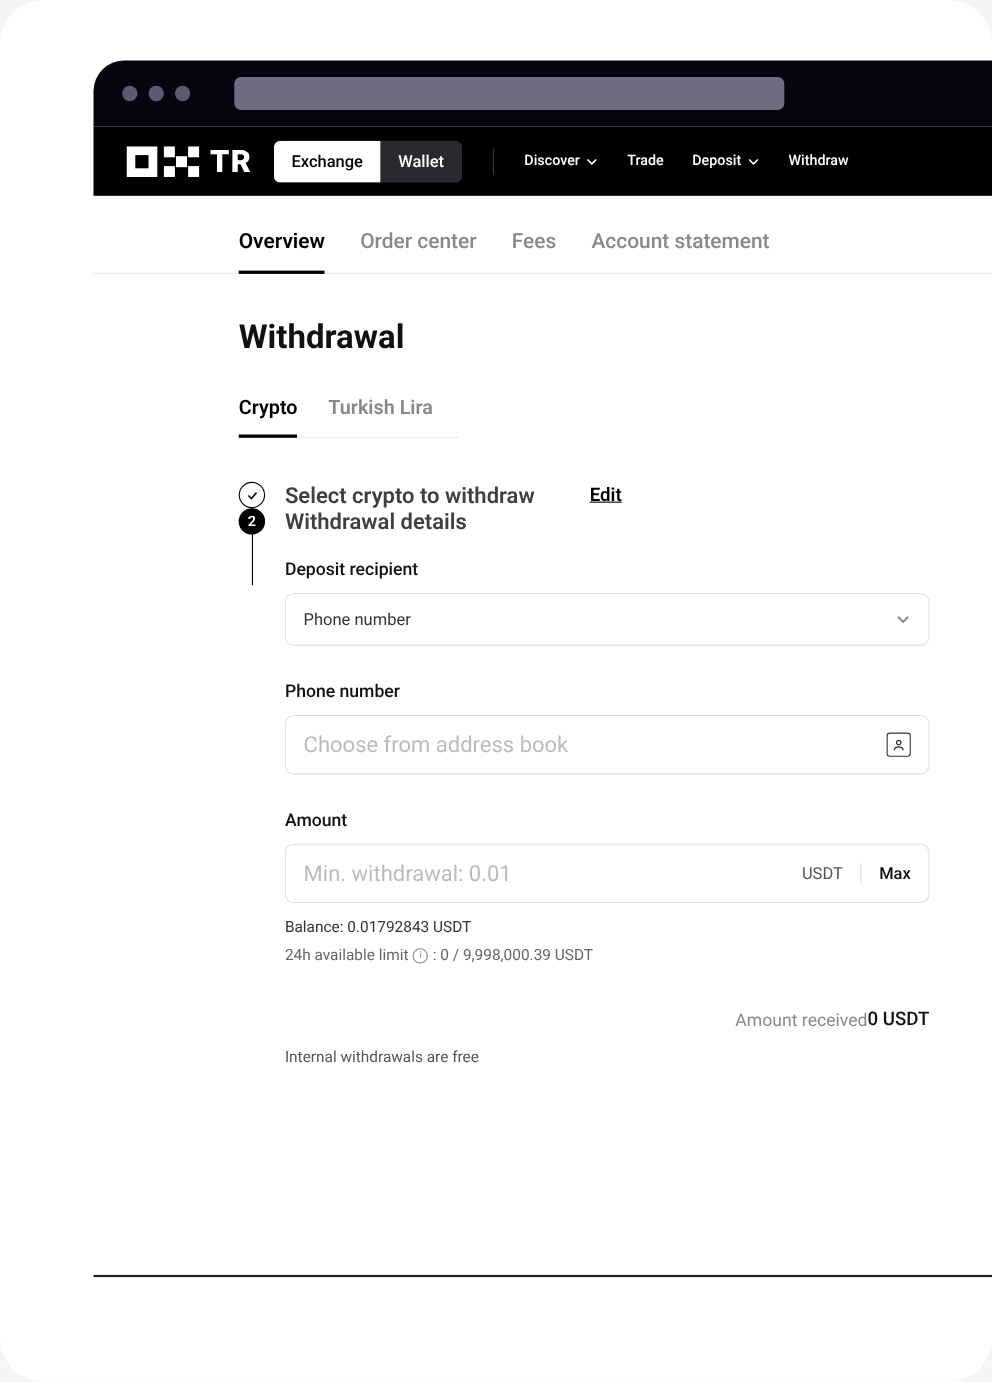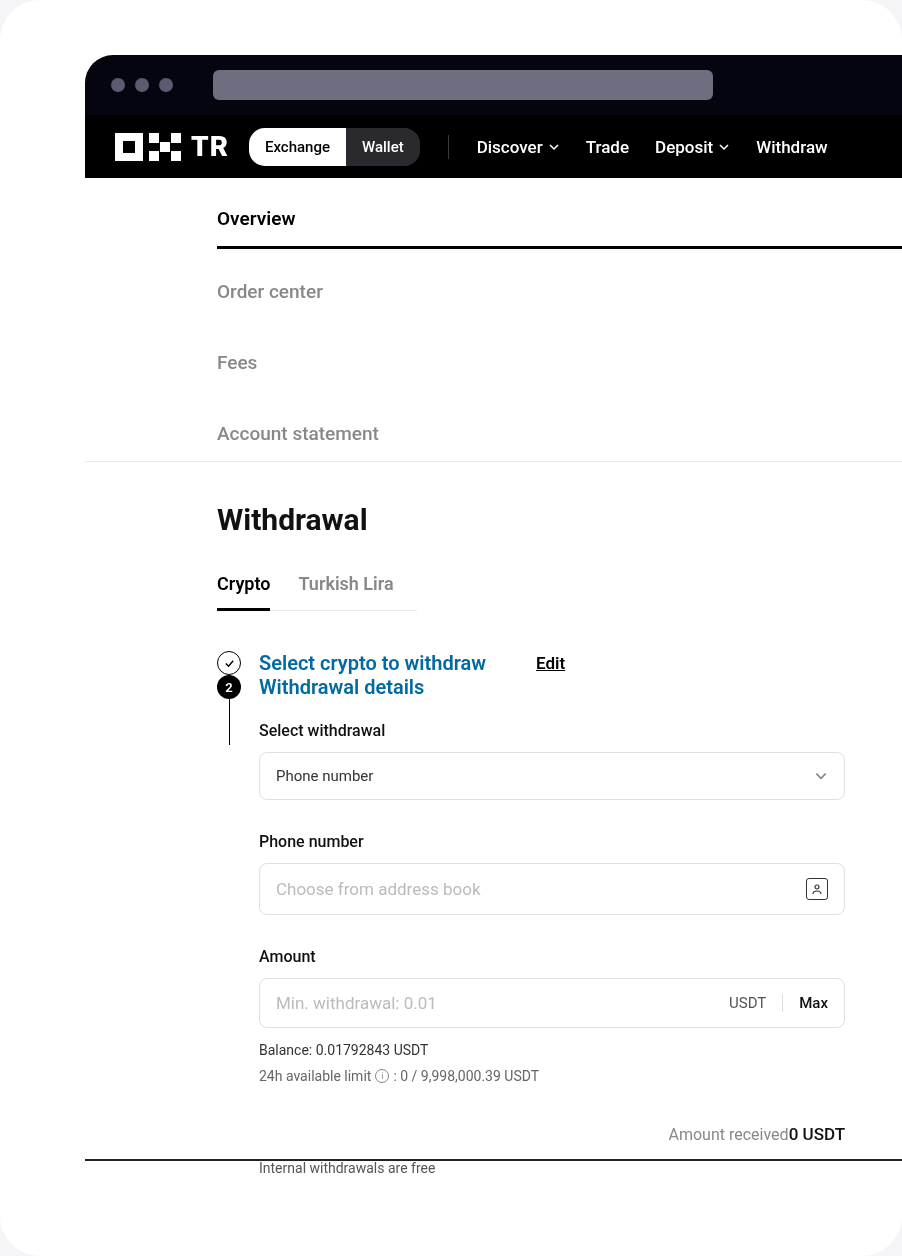--- a/index.html
+++ b/index.html
@@ -78,21 +78,21 @@
     }
     .logo-text {
       font-size: 28px;
       font-weight: 900;
       letter-spacing: 1px;
       color: #fff;
     }
     .mode-toggle {
       display: flex;
       background: #2a2a2e;
-      border-radius: 16px;
+      border-radius: 6px;
       overflow: hidden;
       height: 38px;
     }
     .mode-toggle-item {
       padding: 8px 16px;
       font-size: 15px;
       font-weight: 500;
       display: flex;
       align-items: center;
       cursor: pointer;
@@ -110,21 +110,21 @@
       height: 24px;
       background: #3a3a3e;
       margin: 0 8px;
     }
     .nav-links {
       display: flex;
       gap: 26px;
       align-items: center;
     }
     .nav-link {
-      font-size: 17px;
+      font-size: 13px;
       font-weight: 500;
       color: #fff;
       display: flex;
       align-items: center;
       gap: 5px;
       cursor: pointer;
     }
     .chevron-down {
       width: 12px;
       height: 12px;
@@ -136,21 +136,20 @@
       right: 0;
       bottom: 95px;
       background: #fff;
       border-bottom: 2px solid #222;
     }
     .sub-nav {
       display: flex;
       gap: 32px;
       padding: 20px 0 0 132px;
       border-bottom: 1px solid #eaeaea;
-      flex-direction: column;
     }
     .sub-nav-item {
       font-size: 19px;
       color: #888;
       padding-bottom: 16px;
       cursor: pointer;
       font-weight: 500;
     }
     .sub-nav-item.active {
       color: #000;
@@ -227,21 +226,21 @@
       flex: 1;
     }
     .step-header {
       display: flex;
       align-items: center;
       gap: 50px;
     }
     .step-title {
       font-size: 20px;
       font-weight: 600;
-      color: #0369a1;
+      color: #404040;
     }
     .step-edit {
       font-size: 17px;
       font-weight: 600;
       text-decoration: underline;
       cursor: pointer;
     }
     .step-subtext {
       font-size: 16px;
       color: #999;
@@ -291,21 +290,21 @@
       border-radius: 8px;
       padding: 14px 16px;
       display: flex;
       align-items: center;
       gap: 8px;
     }
     .input-box input {
       border: none;
       outline: none;
       flex: 1;
-      font-size: 17px;
+      font-size: 20px;
       color: #333;
     }
     .input-box input::placeholder {
       color: #bbb;
     }
     .addressbook-icon {
       width: 22px;
       height: 22px;
       border: 1.5px solid #333;
       border-radius: 3px;
@@ -468,21 +467,21 @@
             </div>
           </div>
         </div>
 
         <div class="step">
           <div class="step-circle active">2</div>
           <div class="step-body">
             <div class="step-title">Withdrawal details</div>
 
             <div class="form-section">
-              <div class="form-label">Select withdrawal</div>
+              <div class="form-label">Deposit recipient</div>
               <div class="select-box">
                 <span>Phone number</span>
                 <svg width="14" height="14" viewBox="0 0 12 12">
                     <path d="M2 4 L6 8 L10 4" stroke="#888" stroke-width="1.5" fill="none"></path>
                   </svg>
               </div>
             </div>
 
             <div class="form-section">
               <div class="form-label">Phone number</div>

